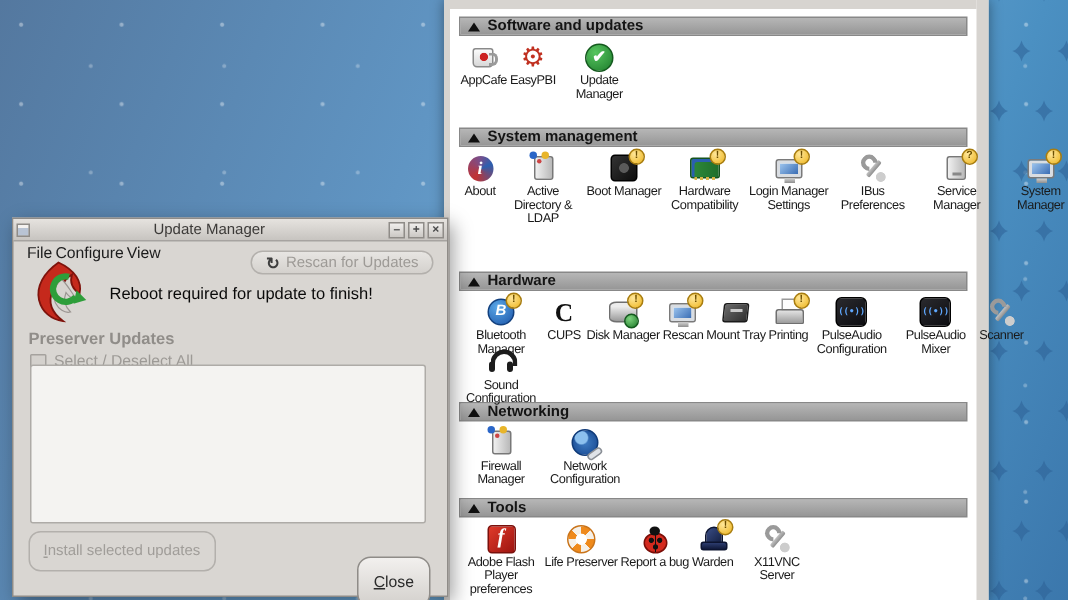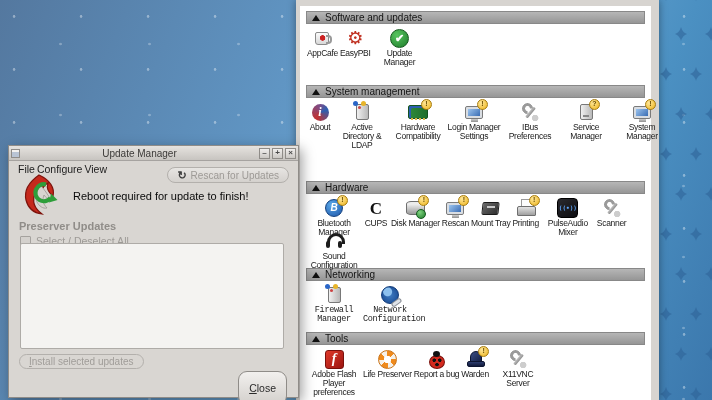--- a/index.html
+++ b/index.html
@@ -18,21 +18,21 @@
      background:#ffffff;border-left:4px solid #d7d4d0;border-right:8px solid #d7d4d0;
      box-sizing:border-box;box-shadow:0 0 8px rgba(0,0,0,.4)}
   .cp-topstrip{height:6px;background:#d7d4d0}
   .cp-content{padding:5px 6px 0 6px}
   .cp-bar{display:flex;align-items:center;height:13px;box-sizing:border-box;
      background:linear-gradient(#b6b6b6,#969696);border:1px solid #888;
      padding:0 5px;gap:5px;cursor:pointer}
   .cp-sec:not(:first-child) .cp-bar{margin-top:9px}
   .tri{width:0;height:0;border-left:4px solid transparent;border-right:4px solid transparent;
      border-bottom:6px solid #101010}
-  .cp-bar .t{font-size:10px;font-weight:normal;color:#141414}
+  .cp-bar .t{font-size:10px;font-weight:bold;color:#141414}
   .cp-rows{position:relative;overflow:visible}
   .cp-row{display:flex;align-items:flex-start;padding-top:4px}
   .cp-row + .cp-row{margin-top:-10px}
   .cp-item{display:flex;flex-direction:column;align-items:center;padding:0 1px;
      flex:0 0 auto;cursor:pointer}
   .cp-label{font-size:8.5px;letter-spacing:-0.3px;line-height:9px;color:#1a1a1a;
      text-align:center;max-width:54px;margin-top:1px}
   
   .ci{width:26px;height:20px;position:relative;display:flex;align-items:center;justify-content:center}
   .badge{position:absolute;top:-3px;right:-1px;width:9px;height:9px;border-radius:50%;
@@ -138,21 +138,21 @@
      color:#9d9a96;font-size:10px;display:flex;align-items:center;gap:4px;padding:0 9px;cursor:default}
   .rescan-glyph{font-weight:bold;font-size:11px;color:#3e3e3e}
   .flame{position:absolute;left:10px;top:28px}
   .reboot-text{position:absolute;left:64px;top:44px;font-size:11px;color:#0a0a0a}
   .avail-label{position:absolute;left:10px;top:74px;font-weight:bold;font-size:11px;color:#908d89}
   .selectall{position:absolute;left:11px;top:89px;display:flex;align-items:center;gap:5px;
      font-size:10.5px;color:#9d9a96;cursor:default}
   .checkbox{width:9px;height:9px;border:1px solid #a5a29e;background:#d4d1cd;border-radius:1px}
   .updates-list{position:absolute;left:11px;right:14px;top:97px;height:104px;
      background:#f4f3f1;border:1px solid #aeaba7;border-radius:2px}
-  .install-btn{position:absolute;left:10px;top:208px;height:15px;box-sizing:border-box;
+  .install-btn{position:absolute;left:10px;top:208px;height:27px;box-sizing:border-box;
      border:1px solid #b3b0ac;border-radius:8px;color:#a09d99;font-size:10px;
      display:flex;align-items:center;padding:0 9px;cursor:default}
   .close-btn{position:absolute;right:11px;top:225px;height:34px;box-sizing:border-box;min-width:46px;
      border:1px solid #8f8c88;border-radius:9px;background:linear-gradient(#f2f0ee,#d3d0cc);
      color:#2b2b2b;font-size:10.5px;display:flex;align-items:center;justify-content:center;
      padding:0 10px;cursor:pointer}
   .u-first{display:block}
   .u-first::first-letter{text-decoration:underline}
 </style>
 </head>
@@ -372,20 +372,26 @@
           <div class="cp-row">
             <div class="cp-item">
               <div class="ci ic-about"></div>
               <div class="cp-label">About</div>
             </div>
             <div class="cp-item">
               <div class="ci ic-server ic-server-people"></div>
               <div class="cp-label">Active Directory &amp; LDAP</div>
             </div>
             <div class="cp-item">
+              <div class="ci ic-boot">
+                <span class="badge">!</span>
+              </div>
+              <div class="cp-label">Boot Manager</div>
+            </div>
+            <div class="cp-item">
               <div class="ci ic-hwcompat">
                 <span class="badge">!</span>
               </div>
               <div class="cp-label">Hardware Compatibility</div>
             </div>
             <div class="cp-item">
               <div class="ci ic-monitor">
                 <span class="badge">!</span>
               </div>
               <div class="cp-label">Login Manager Settings</div>
@@ -443,41 +449,45 @@
               <div class="cp-label">Mount Tray</div>
             </div>
             <div class="cp-item">
               <div class="ci ic-printer">
                 <span class="badge">!</span>
               </div>
               <div class="cp-label">Printing</div>
             </div>
             <div class="cp-item">
               <div class="ci ic-pulse"></div>
+              <div class="cp-label">PulseAudio Configuration</div>
+            </div>
+            <div class="cp-item">
+              <div class="ci ic-pulse"></div>
               <div class="cp-label">PulseAudio Mixer</div>
             </div>
             <div class="cp-item">
               <div class="ci ic-tools"></div>
               <div class="cp-label">Scanner</div>
             </div>
           </div>
           <div class="cp-row">
             <div class="cp-item">
               <div class="ci ic-phones"></div>
               <div class="cp-label">Sound Configuration</div>
             </div>
           </div>
         </div>
       </div>
       <div class="cp-sec">
         <div class="cp-bar">
           <span class="tri"></span>
           <span class="t">Networking</span>
         </div>
-        <div class="cp-rows" style="height: 42px; font-family: Liberation Mono, monospace;">
+        <div class="cp-rows" style="height: 42px;">
           <div class="cp-row">
             <div class="cp-item">
               <div class="ci ic-server ic-server-people"></div>
               <div class="cp-label">Firewall Manager</div>
             </div>
             <div class="cp-item">
               <div class="ci ic-netconf"></div>
               <div class="cp-label">Network Configuration</div>
             </div>
           </div>

